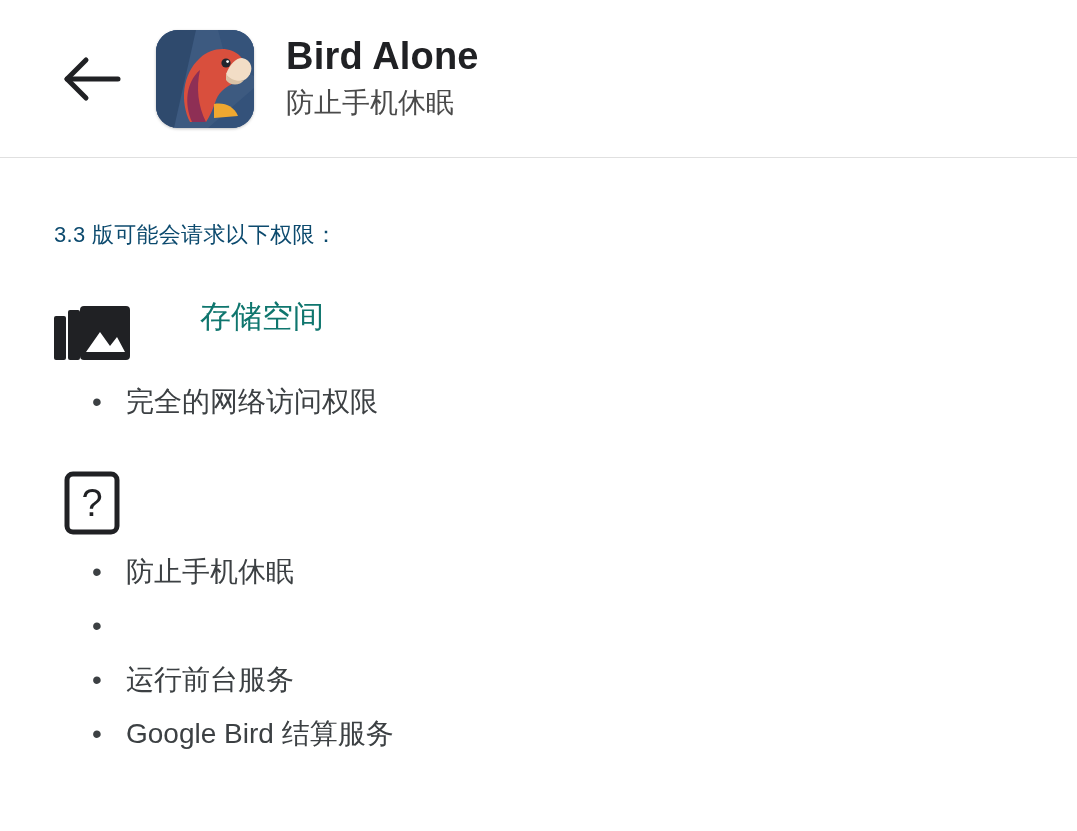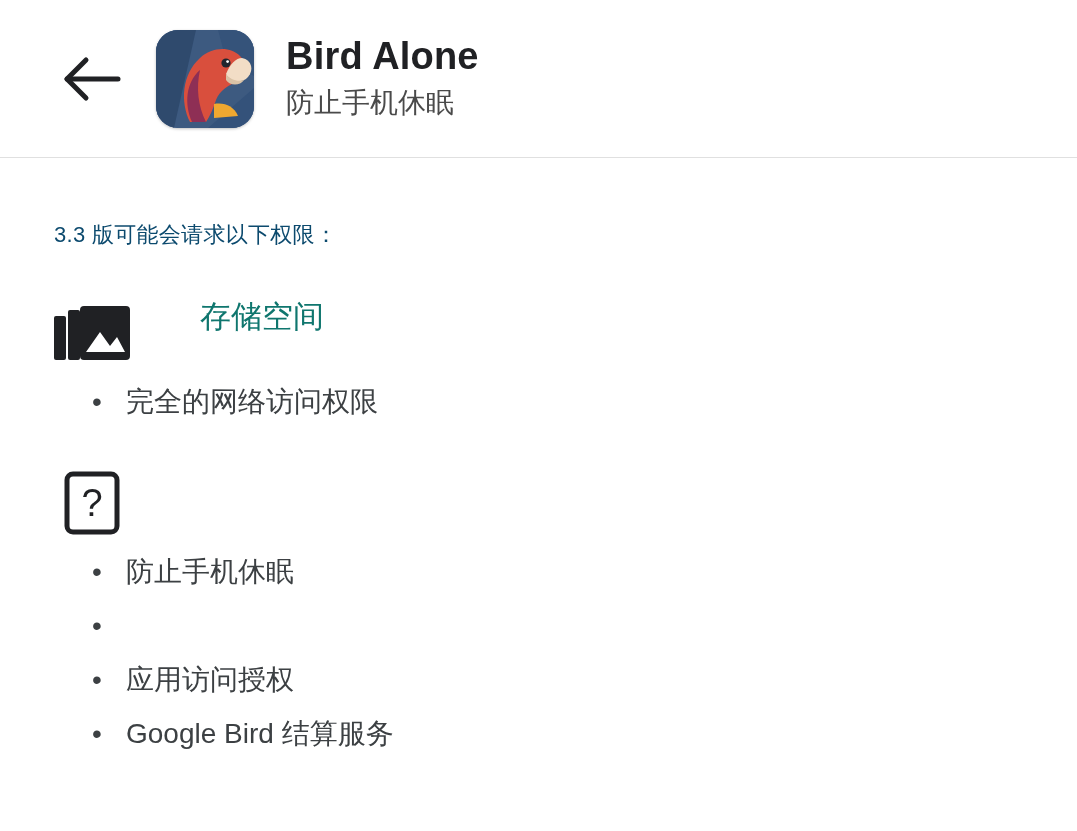--- a/index.html
+++ b/index.html
@@ -200,21 +200,21 @@
   <ul class="perm-list">
     <li>
       <span class="dot">•</span>
       <span>防止手机休眠</span>
     </li>
     <li>
       <span class="dot">•</span>
     </li>
     <li>
       <span class="dot">•</span>
-      <span>应用访问授权</span>
+      <span>运行前台服务</span>
     </li>
     <li>
       <span class="dot">•</span>
       <span>Google Bird 结算服务</span>
     </li>
   </ul>
 
 </div>
 
 </body></html>

